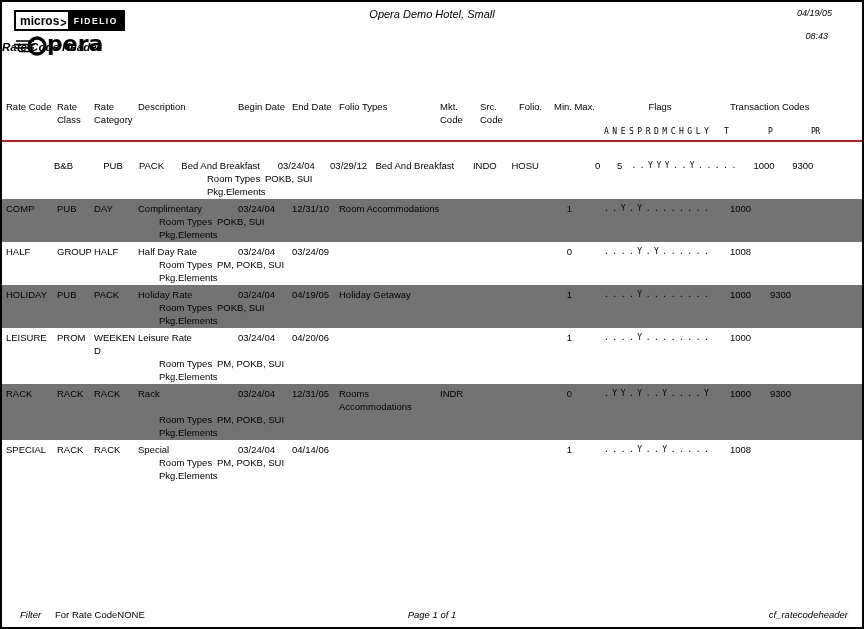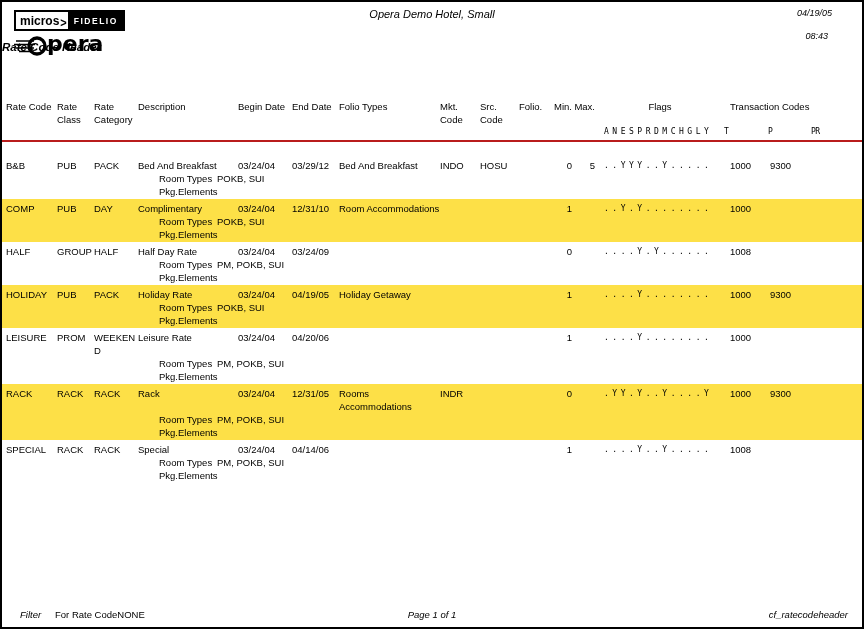--- a/index.html
+++ b/index.html
@@ -48,22 +48,22 @@
   .col-min { width:21px; text-align:right; }
   .col-max { width:23px; text-align:right; }
   .col-flags { width:112px; margin-left:9px; }
   .col-txn { width:126px; padding-left:14px; box-sizing:border-box; }
   .col-t { width:32px; margin-left:14px; }
   .col-p { width:34px; margin-left:8px; }
   .col-pr { width:30px; margin-left:8px; }
 
   .rows { font-size:9.5px; }
   .row { padding:3px 0 1px 0; }
-  .row:first-child { padding-top:17px; }
-  .row.alt { background:#fde047; }
+  .row:first-child { padding-top:17px;margin-left:48px; }
+  .row.alt { background:#737373; }
   .main { display:flex; align-items:flex-start; padding-left:4px; line-height:13px; }
   .main > div { white-space:pre; }
   .main .col-flags { line-height:13px; }
   .sub-line { display:flex; padding-left:157px; line-height:13px; white-space:pre; }
   .sub-label { width:58px; }
 
   
   .footer { position:absolute; left:0; bottom:4px; width:100%; height:14px; font-size:9.5px; }
   .filter-label { position:absolute; left:18px; font-style:italic; }
   .filter-value { position:absolute; left:53px; }

